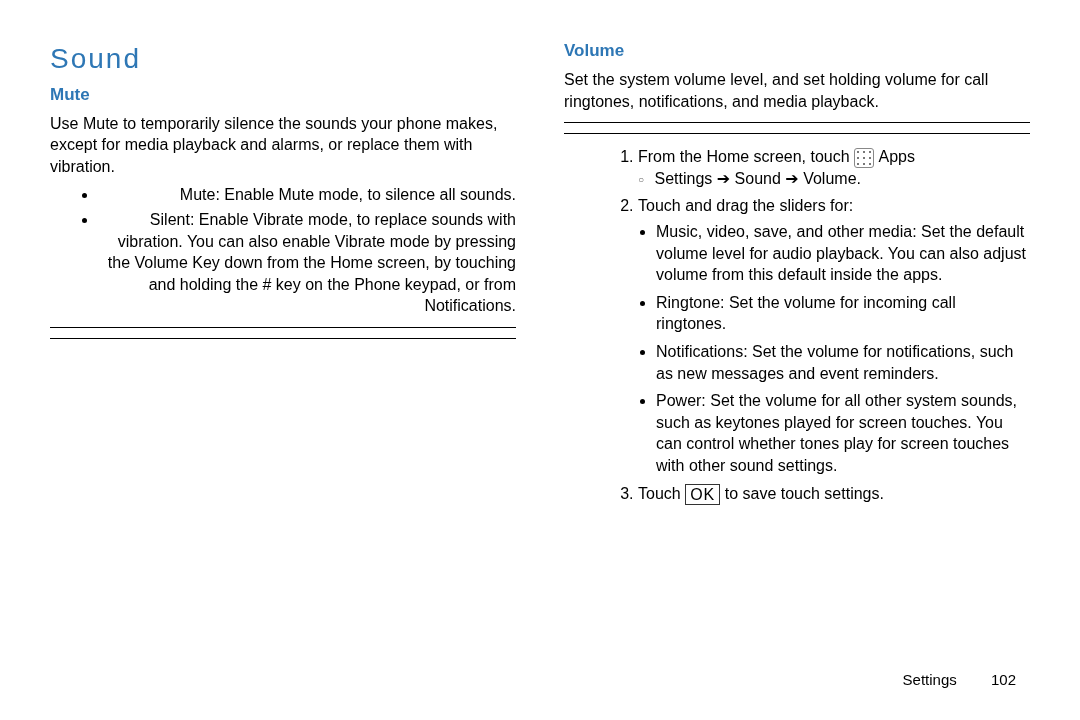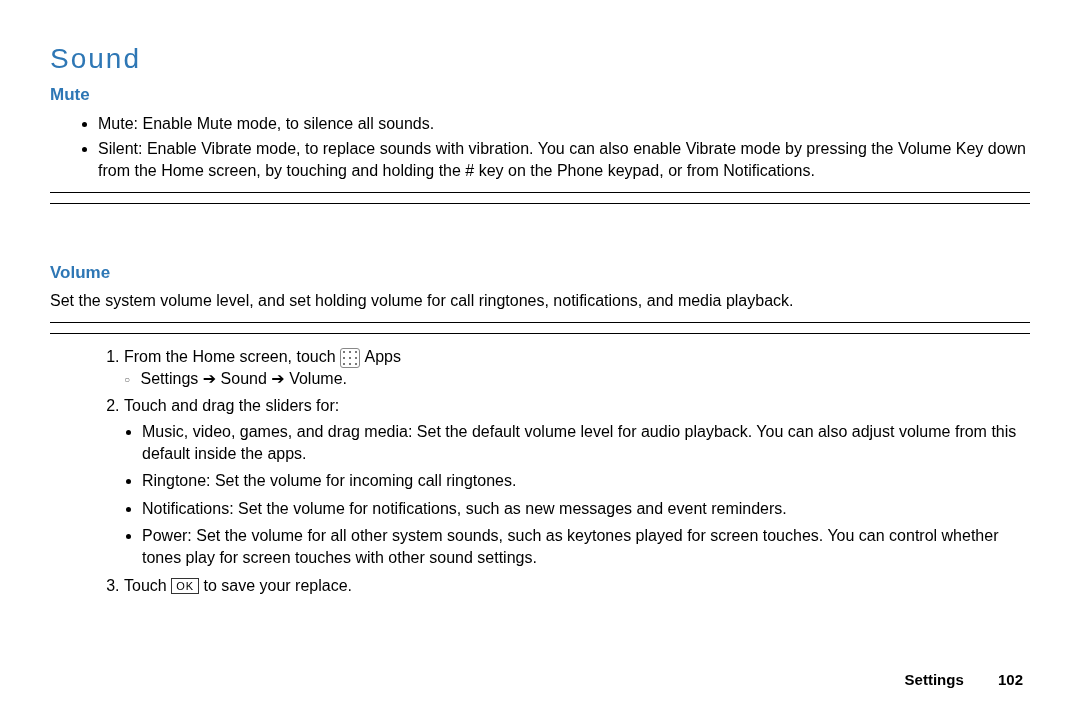--- a/index.html
+++ b/index.html
@@ -7,54 +7,53 @@
     font-size: 16px;
     color: #000;
     margin: 0;
     padding: 40px 50px 20px 50px;
     width: 1080px;
     height: 720px;
     box-sizing: border-box;
     line-height: 1.35;
     position: relative;
   }
-  .columns { display: flex; gap: 48px; flex-direction: column; }
+  .columns { display: flex; gap: 48px; }
   .col { flex: 1; min-width: 0; }
   h1.sound {
     color: #2e77b5;
     font-weight: normal;
     font-size: 28px;
     letter-spacing: 2px;
     margin: 0 0 6px 0;
   }
   h2.blue {
     color: #2e77b5;
     font-family: Arial, sans-serif;
     font-weight: bold;
     font-size: 17px;
     margin: 0 0 6px 0;
   }
   p { margin: 0 0 6px 0; }
   .indent { padding-left: 50px; }
   .term { font-family: Arial, sans-serif; font-weight: normal; }
   .label { font-family: Arial, sans-serif; }
   .list1 li { list-style: disc; margin-left: -6px; margin-bottom: 4px; }
-  ul.list1 { padding-left: 54px; margin: 4px 0; }
+  ul.list1 { padding-left: 54px; margin: 4px 0; text-align: right; }
   ul.list2 { padding-left: 18px; margin: 4px 0; }
   ul.list2 li { list-style: disc; margin-bottom: 6px; }
   ol.nums { padding-left: 74px; margin: 12px 0; }
   ol.nums li { margin-bottom: 6px; }
   .hr { border-top: 1.5px solid #000; margin: 10px 0; }
   .hrthin { border-top: 1px solid #000; margin: 10px 0; }
   .footer {
     position: absolute;
     bottom: 30px;
-    right: 57px;
+    right: 64px;
     font-size: 15px;
-    font-weight: bold;
   }
   .footer .sec { margin-right: 30px; font-family: Arial, sans-serif; }
   .pillbtn {
     display: inline-block;
     width: 46px; height: 16px;
     border-radius: 8px;
     background: linear-gradient(#bbb,#888);
     border: 1px solid #666;
     vertical-align: middle;
     margin-right: 2px;
@@ -78,34 +77,35 @@
       radial-gradient(circle at 15px 9px, #777 1.2px, transparent 1.2px),
       radial-gradient(circle at 3px 15px, #777 1.2px, transparent 1.2px),
       radial-gradient(circle at 9px 15px, #777 1.2px, transparent 1.2px),
       radial-gradient(circle at 15px 15px, #777 1.2px, transparent 1.2px);
     border: 1px solid #888;
     border-radius: 3px;
   }
   .circ { font-size: 10px; color: #666; vertical-align: middle; margin-right: 6px; }
   .ok {
     font-family: Arial, sans-serif;
-    font-size: 11px;
+    font-size: 16px;
     border: 1px solid #333;
     padding: 1px 4px;
     vertical-align: middle;
     letter-spacing: 1px;
   }
 </style>
 </head>
 <body>
 
 <div class="columns">
   <div class="col">
     <h1 class="sound">Sound</h1>
     <h2 class="blue">Mute</h2>
+    <p>Use Mute to temporarily silence the sounds your phone makes, except for media playback and alarms, or replace them with vibration.</p>
     <ul class="list1">
       <li><span class="term">Mute</span><span>: Enable Mute mode, to silence all sounds.</span></li>
       <li><span class="term">Silent</span><span>: Enable Vibrate mode, to replace sounds with vibration. You can also enable Vibrate mode by pressing the Volume Key down from the Home screen, by touching and holding the # key on the Phone keypad, or from Notifications.</span></li>
     </ul>
     <div class="hr"></div>
     <div class="hr"></div>
   </div>
 
   <div class="col">
     <h2 class="blue">Volume</h2>
@@ -119,30 +119,30 @@
         <span class="apps-icon"></span>
         <span class="term"> Apps</span><br>
         <span class="circ">○</span>
         <span class="term">Settings</span> ➔
         <span class="term">Sound</span> ➔
         <span class="term">Volume</span>.
       </li>
       <li>
         <span>Touch and drag the sliders for:</span>
         <ul class="list2">
-          <li><span class="term">Music, video, games, and drag media</span><span>: Set the default volume level for audio playback. You can also adjust volume from this default inside the apps.</span></li>
+          <li><span class="term">Music, video, save, and other media</span><span>: Set the default volume level for audio playback. You can also adjust volume from this default inside the apps.</span></li>
           <li><span class="term">Ringtone</span><span>: Set the volume for incoming call ringtones.</span></li>
           <li><span class="term">Notifications</span><span>: Set the volume for notifications, such as new messages and event reminders.</span></li>
           <li><span class="term">Power</span><span>: Set the volume for all other system sounds, such as keytones played for screen touches. You can control whether tones play for screen touches with other sound settings.</span></li>
         </ul>
       </li>
       <li>
         <span>Touch </span>
         <span class="ok">OK</span>
-        <span> to save your replace.</span>
+        <span> to save touch settings.</span>
       </li>
     </ol>
   </div>
 </div>
 
 <div class="footer">
   <span class="sec">Settings</span>
   <span>102</span>
 </div>
 

